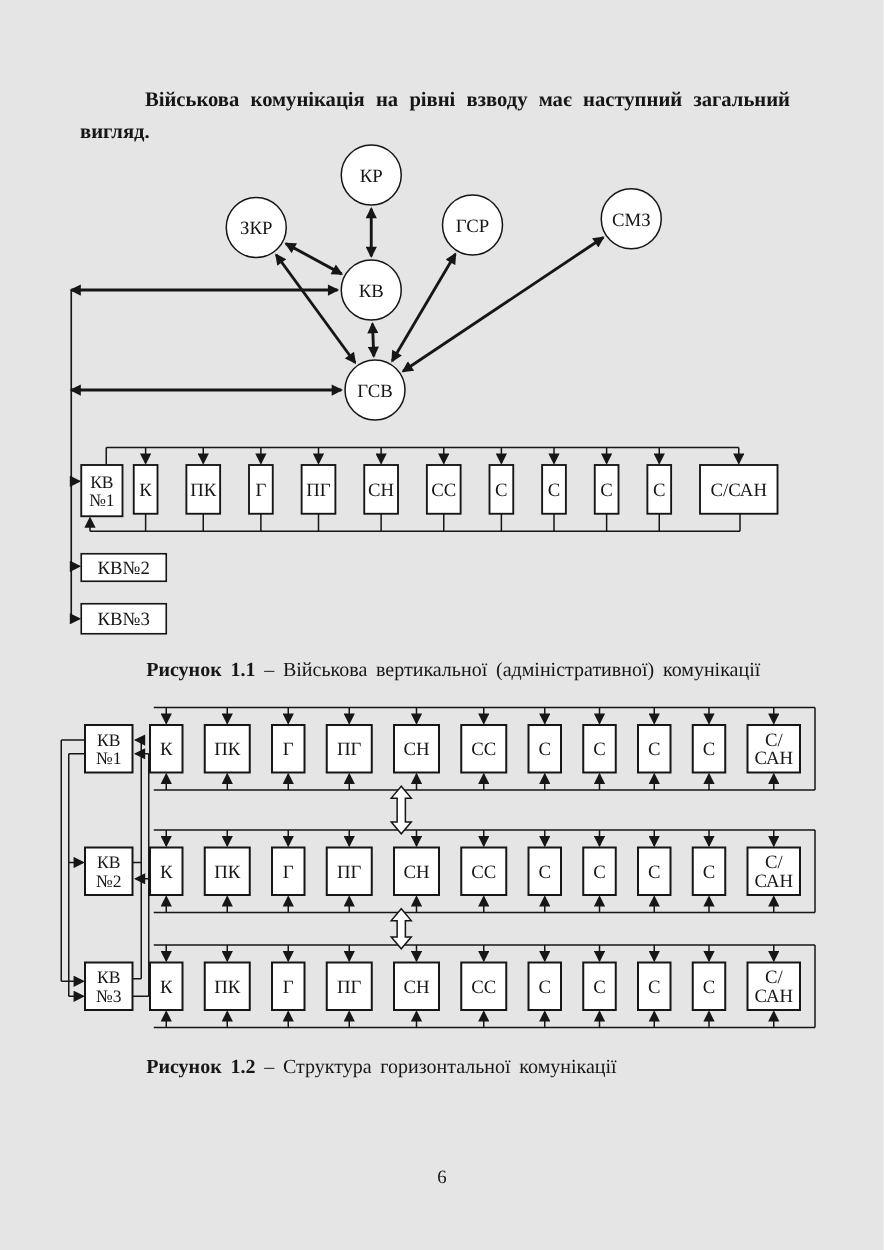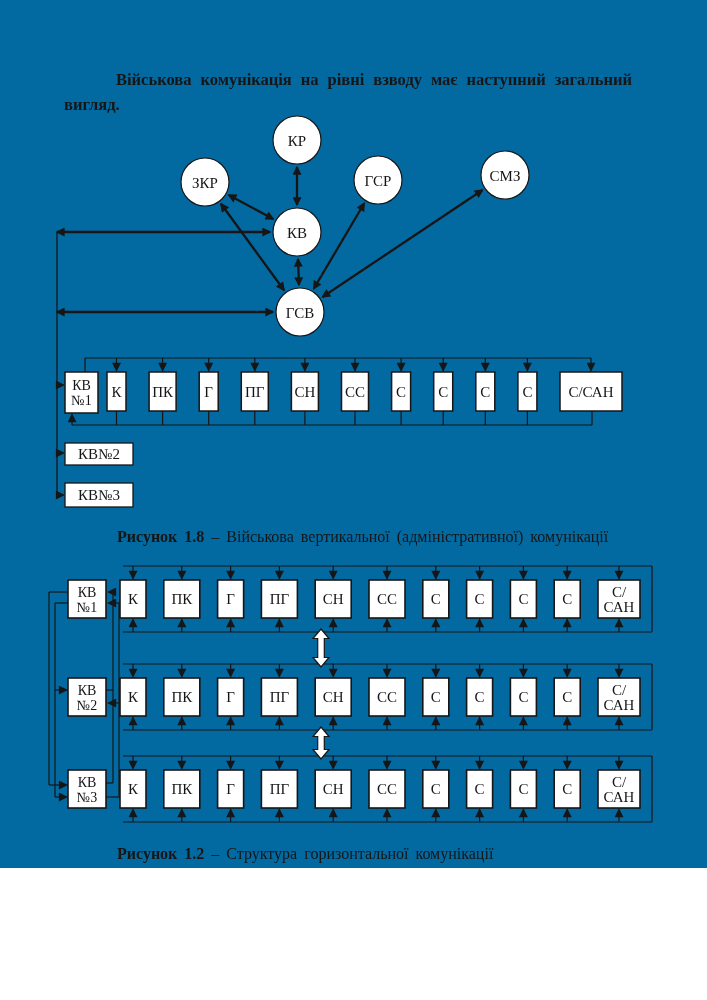--- a/index.html
+++ b/index.html
@@ -1,16 +1,16 @@
 <!DOCTYPE html>
 <html><head>
 <meta charset="utf-8">
 <style>
   html,body{margin:0;padding:0;background:#fff;}
-  .page{position:relative;width:707px;height:868px;background:#0369a1;
+  .page{position:relative;width:707px;height:1000px;background:#e5e5e5;
         font-family:"Liberation Serif",serif;color:#161616;overflow:hidden;}
   .intro{position:absolute;left:64px;top:68px;width:568px;margin:0;
          font-weight:bold;font-size:16.5px;line-height:1.5;
          text-align:justify;text-indent:52px;}
   .fig{position:absolute;left:0;}
   #fig1{top:110px;}
   #fig2{top:563px;}
   svg text{font-family:"Liberation Serif",serif;}
   .caption{position:absolute;left:117px;margin:0;font-size:16px;word-spacing:3px;white-space:nowrap;}
   #cap1{top:528px;}
@@ -109,21 +109,21 @@
         <line x1="527.4000000000001" y1="411" x2="527.4000000000001" y2="425" stroke="#161616" stroke-width="1.2"></line>
         <line x1="592" y1="411" x2="592" y2="425" stroke="#161616" stroke-width="1.2"></line>
         <line x1="72" y1="425" x2="72" y2="414.5" stroke="#161616" stroke-width="1.2" marker-end="url(#ah1)"></line>
         <rect x="65" y="443" width="68" height="22" fill="#fff" stroke="#161616" stroke-width="1.3"></rect>
         <text x="99" y="459" font-size="15" text-anchor="middle" fill="#161616">КВ№2</text>
         <rect x="65" y="483" width="68" height="24" fill="#fff" stroke="#161616" stroke-width="1.3"></rect>
         <text x="99" y="500" font-size="15" text-anchor="middle" fill="#161616">КВ№3</text>
       </g>
     </svg>
 
-  <p class="caption" id="cap1"><span class="cap-label">Рисунок 1.8</span> <span>– Військова вертикальної (адміністративної) комунікації</span></p>
+  <p class="caption" id="cap1"><span class="cap-label">Рисунок 1.1</span> <span>– Військова вертикальної (адміністративної) комунікації</span></p>
 
   <svg id="fig2" class="fig" width="707" height="280" viewBox="0 563 707 280">
       <defs>
         <marker id="ah2" viewBox="0 0 10 10" refX="8.5" refY="5" markerWidth="10" markerHeight="9" orient="auto-start-reverse" markerUnits="userSpaceOnUse">
           <path d="M0,0L10,5L0,10z" fill="#161616"></path>
         </marker>
       </defs>
       <g>
         <line x1="49" y1="592" x2="49" y2="785" stroke="#161616" stroke-width="1.2"></line>
         <line x1="55" y1="603" x2="55" y2="797" stroke="#161616" stroke-width="1.2"></line>

